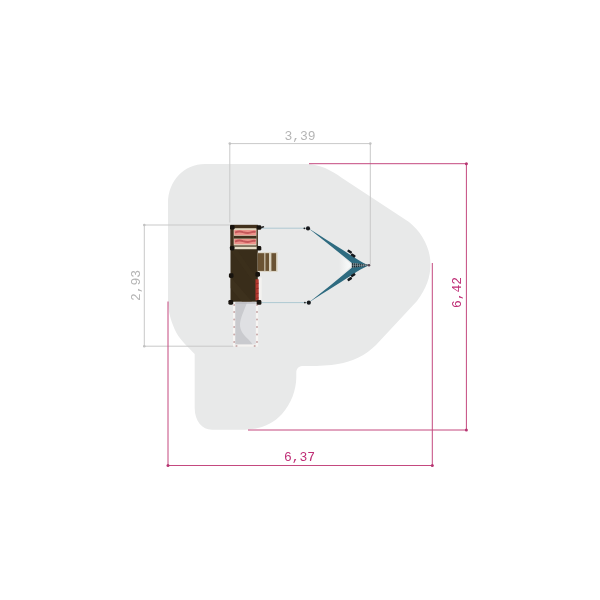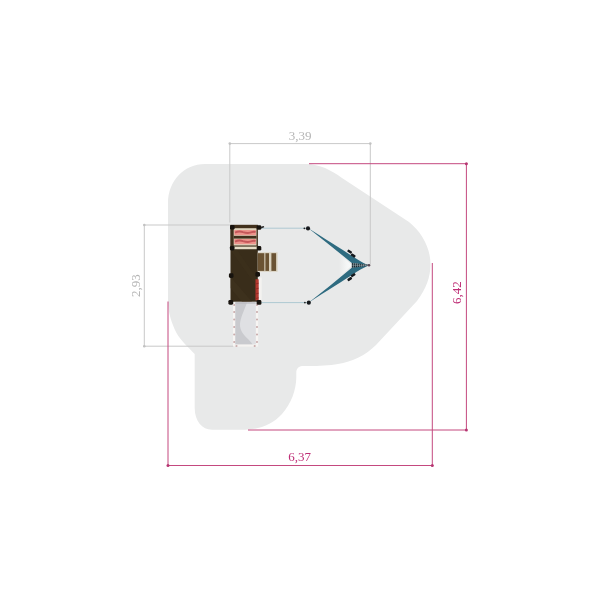--- a/index.html
+++ b/index.html
@@ -1,16 +1,16 @@
 <!DOCTYPE html>
 <html><head>
 <meta charset="utf-8">
 <style>
   html,body{margin:0;padding:0;background:#ffffff;}
-  .page{width:600px;height:600px;position:relative;font-family:Liberation Serif, serif;}
+  .page{width:600px;height:600px;position:relative;font-family:Liberation Mono, monospace;}
   svg{display:block;}
 </style>
 </head>
 <body>
 <div class="page">
 <svg width="600" height="600" viewBox="0 0 600 600" xmlns="http://www.w3.org/2000/svg">
   <defs>
     <linearGradient id="slideg" x1="0" y1="0" x2="1" y2="0">
       <stop offset="0" stop-color="#c6c7cb"></stop>
       <stop offset="0.55" stop-color="#d8d8dc"></stop>

